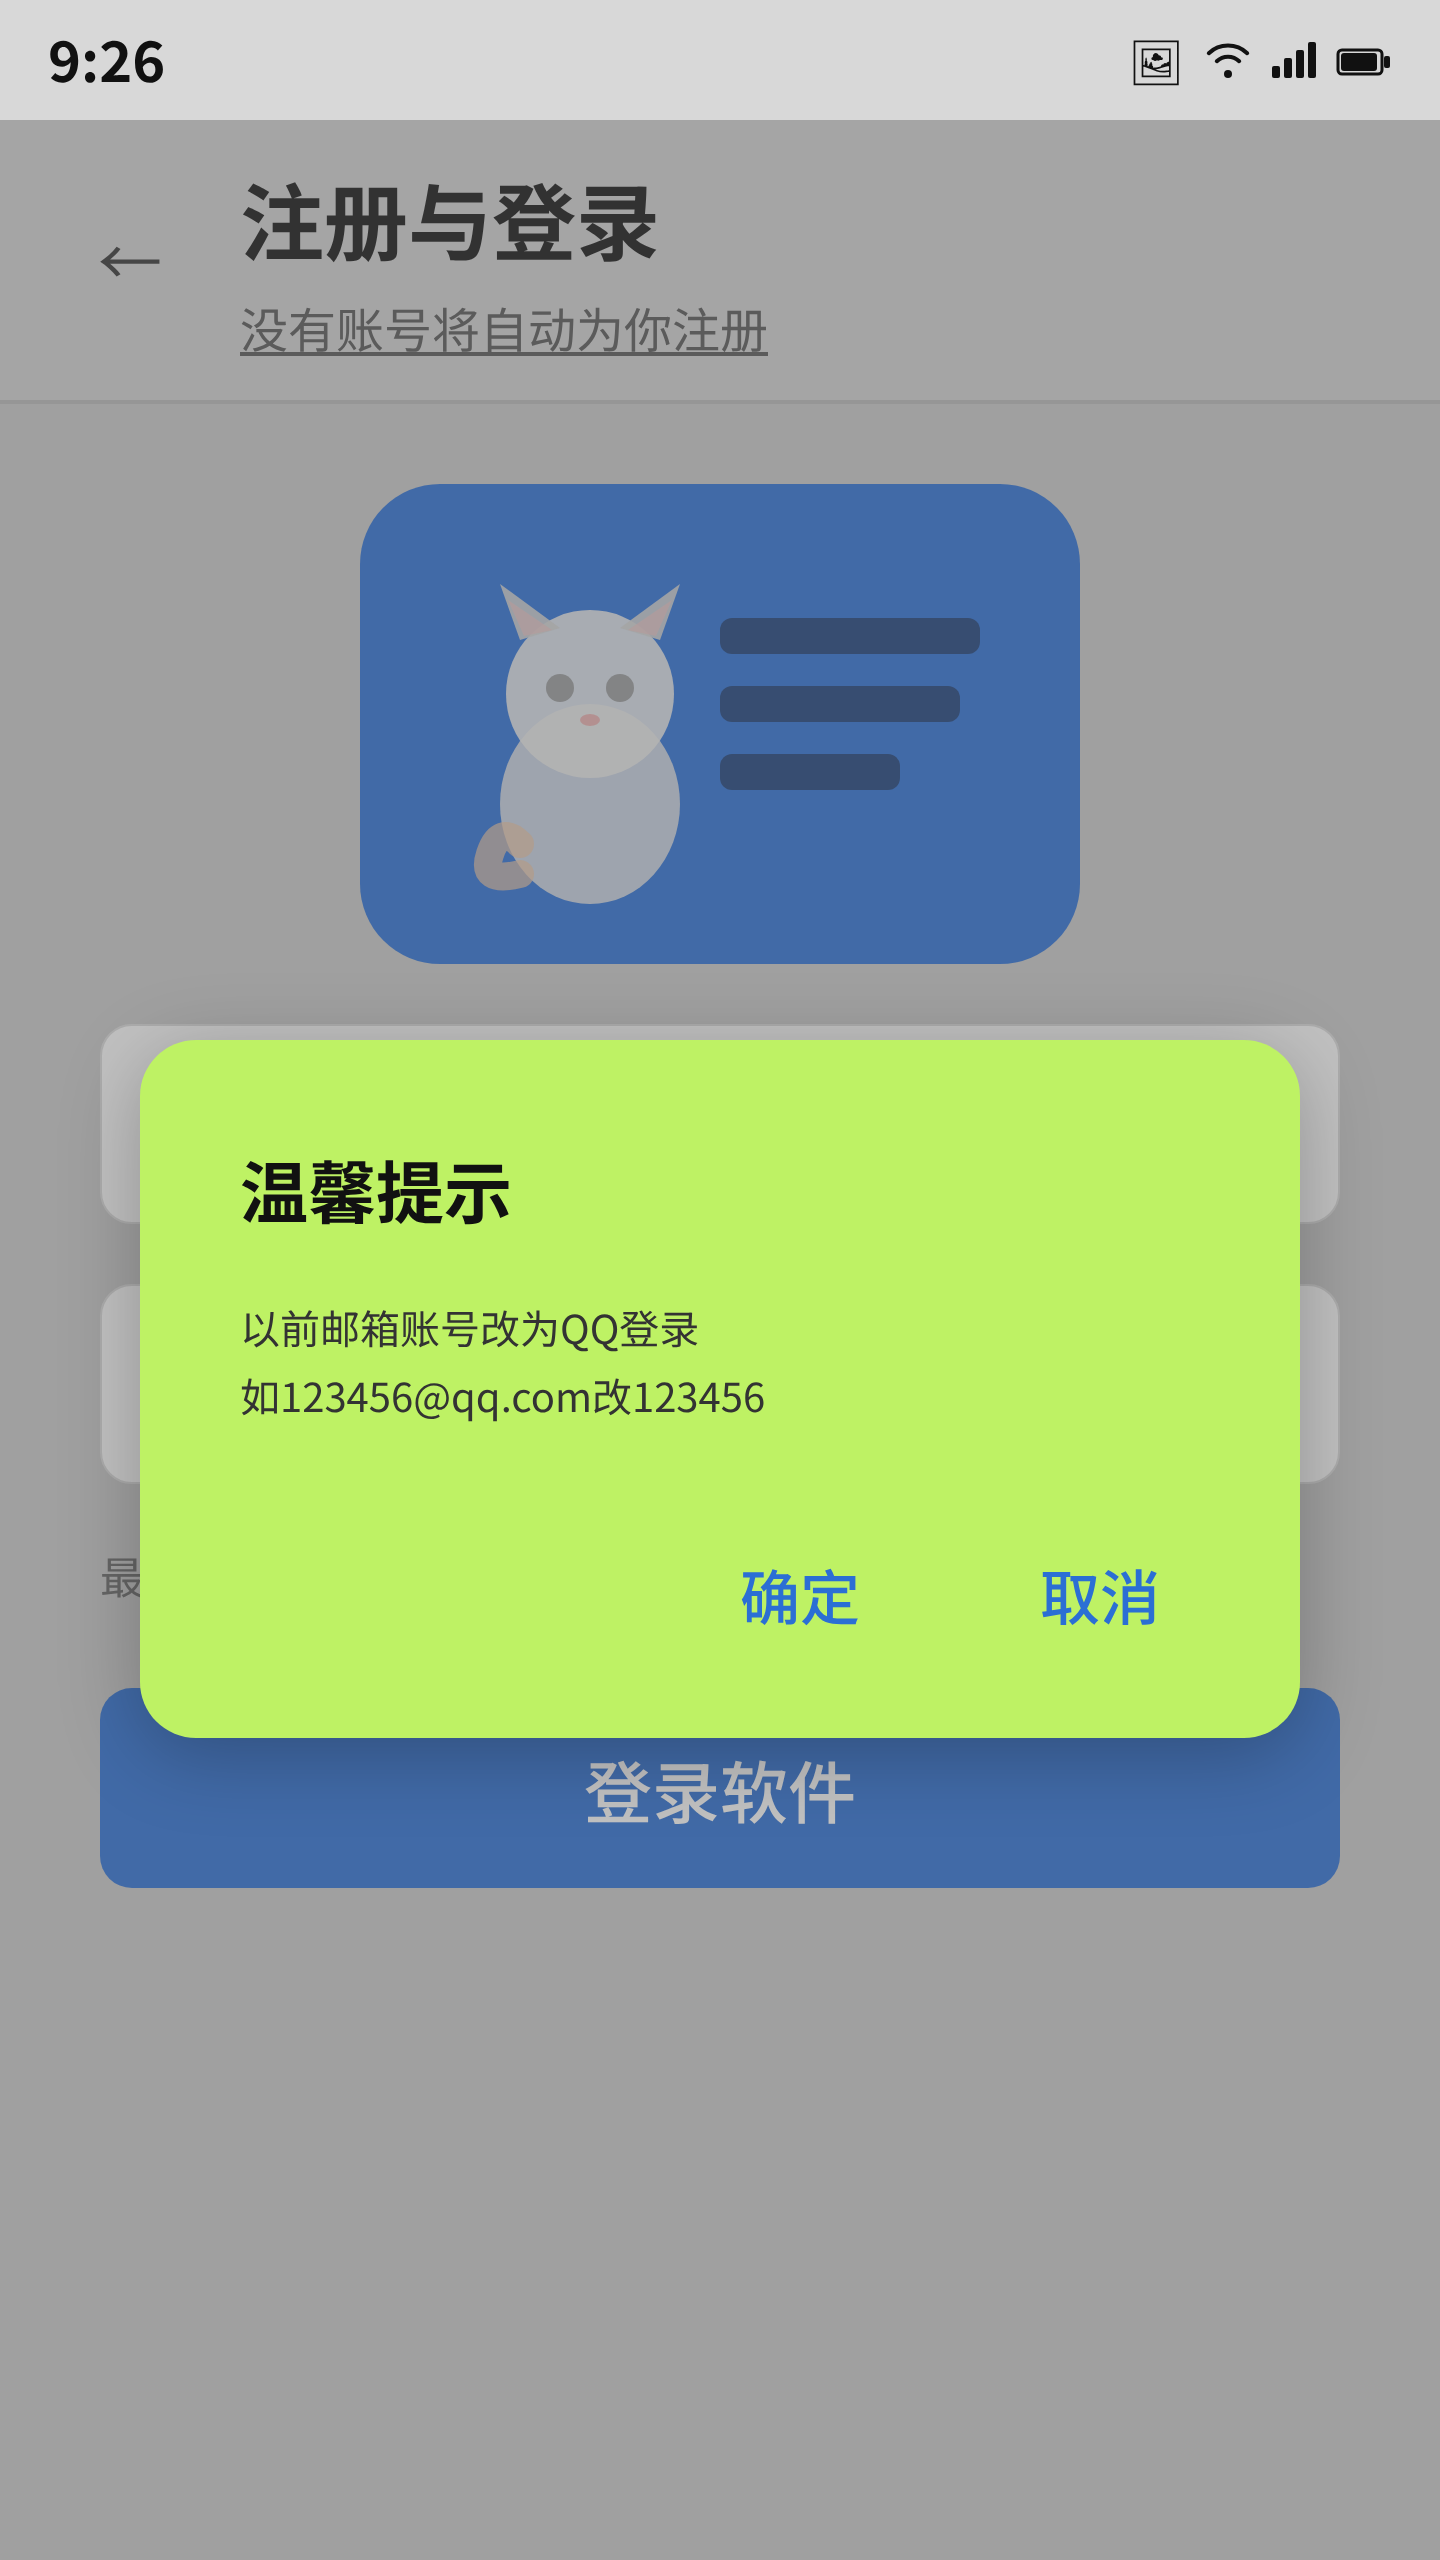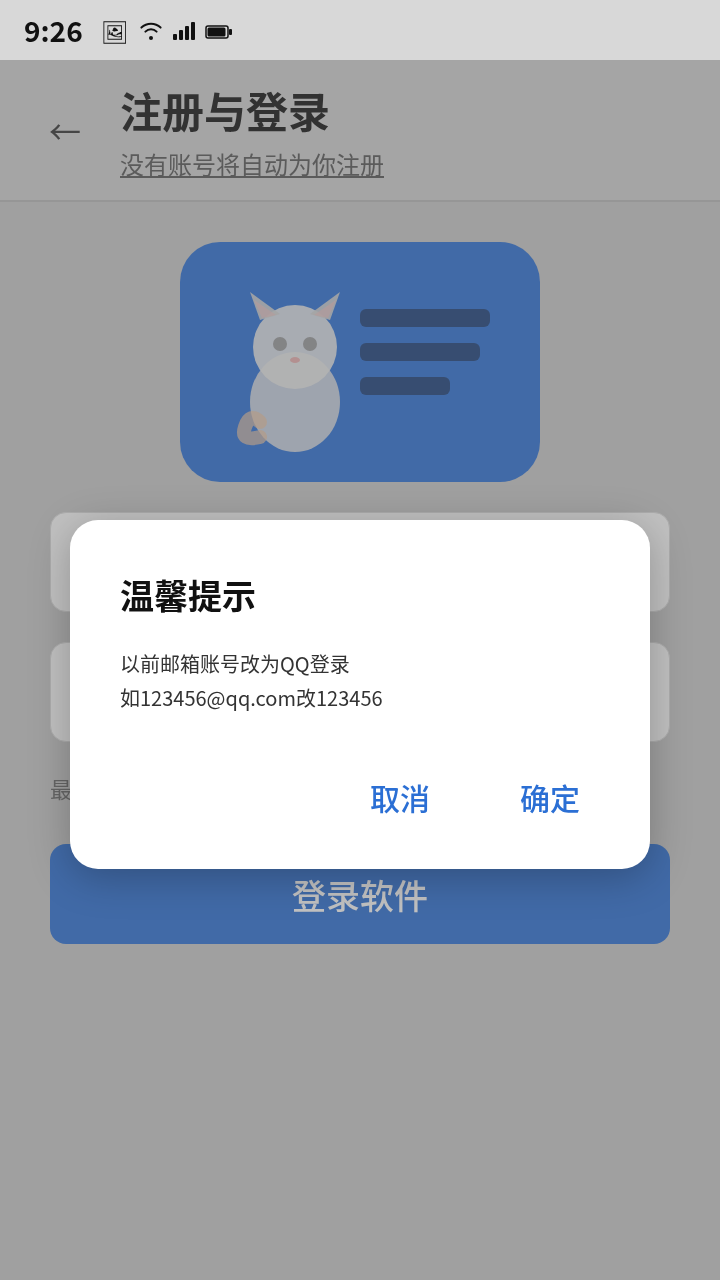--- a/index.html
+++ b/index.html
@@ -13,20 +13,21 @@
       position: relative;
     }
 
     
     .status-bar {
       height: 60px;
       background: #d8d8d8;
       display: flex;
       align-items: center;
       padding: 0 24px;
+      justify-content: space-between;
       gap: 18px;
     }
     .status-time {
       font-size: 28px;
       font-weight: 600;
       color: #111;
     }
     .status-icons {
       display: flex;
       align-items: center;
@@ -192,21 +193,21 @@
       background: rgba(100, 100, 100, 0.4);
       z-index: 10;
     }
 
     
     .dialog {
       position: absolute;
       top: 460px;
       left: 70px;
       width: 580px;
-      background: #ffffff;
+      background: #bef264;
       border-radius: 28px;
       padding: 50px 50px 40px 50px;
       z-index: 20;
       box-shadow: 0 8px 40px rgba(0,0,0,0.25);
     }
     .dialog-title {
       font-size: 34px;
       font-weight: 700;
       color: #111;
       margin-bottom: 28px;
@@ -338,18 +339,18 @@
   </div>
 
   <div class="overlay"></div>
 
   <div class="dialog">
     <div class="dialog-title">温馨提示</div>
     <div class="dialog-message">
       以前邮箱账号改为QQ登录<br>如123456@qq.com改123456
     </div>
     <div class="dialog-buttons">
+      <span class="dialog-btn">确定</span>
       <span class="dialog-btn">取消</span>
-      <span class="dialog-btn">确定</span>
     </div>
   </div>
 
 </div>
 
 </body></html>

